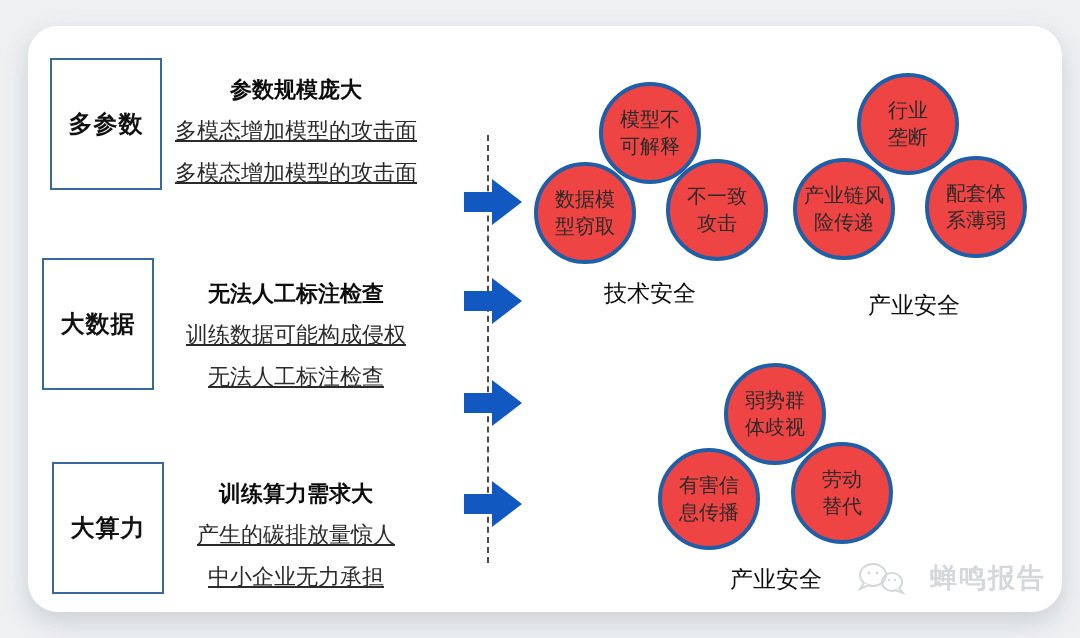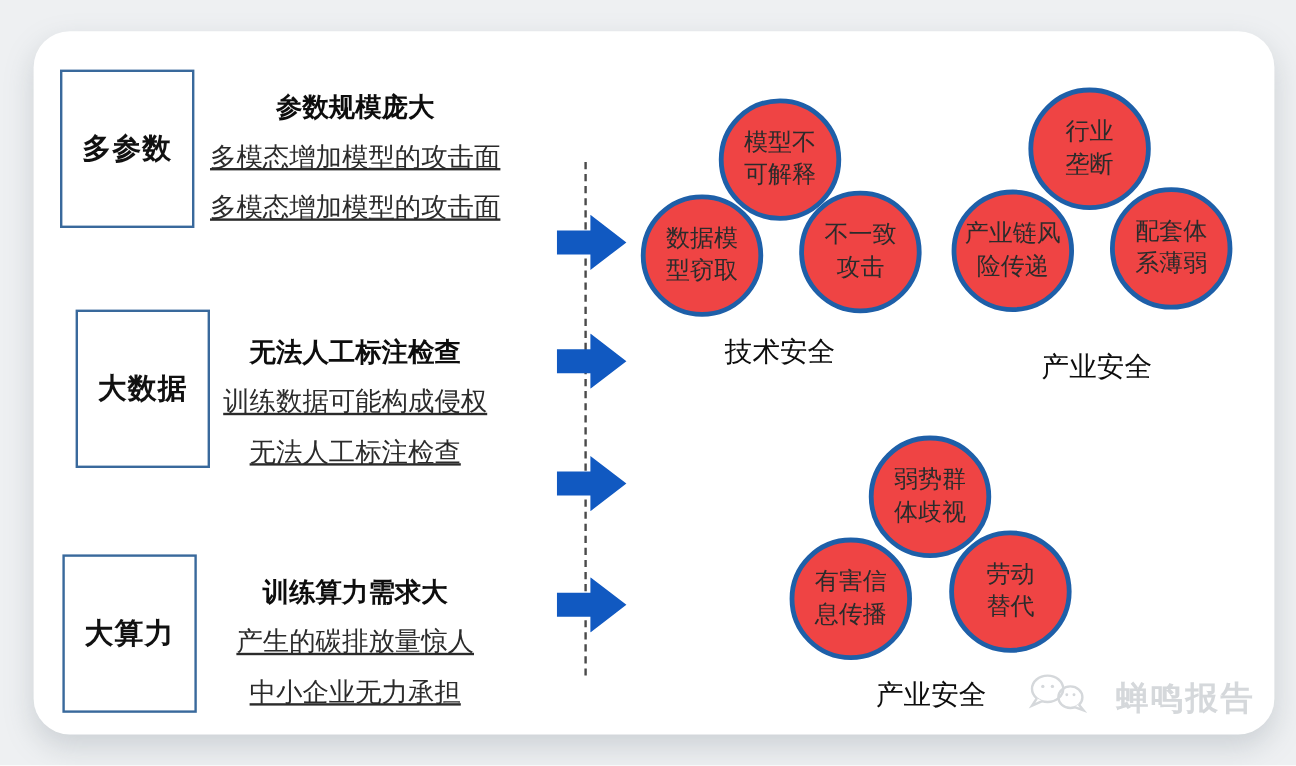--- a/index.html
+++ b/index.html
@@ -25,21 +25,21 @@
   .factor-box {
     position: absolute;
     width: 112px; height: 132px;
     background: #ffffff;
     border: 2px solid #39699c;
     display: flex; align-items: center; justify-content: center;
     font-size: 24px; font-weight: bold; color: #111111;
     letter-spacing: 1px;
   }
   .factor-box.b1 { left: 22px; top: 32px; }
-  .factor-box.b2 { left: 35px; top: 232px; }
+  .factor-box.b2 { left: 14px; top: 232px; }
   .factor-box.b3 { left: 24px; top: 436px; }
   
   .factor-text {
     position: absolute;
     left: 118px; width: 300px;
     text-align: center;
     color: #222222;
   }
   .factor-text.t1 { top: 44px; }
   .factor-text.t2 { top: 248px; }
@@ -101,21 +101,21 @@
     text-align: center;
     font-size: 23px; font-weight: normal; color: #0d0d0d;
   }
   .l-tech { left: 542px; top: 252px; }
   .l-ind  { left: 806px; top: 251px; margin-top: 13px; }
   .l-soc  { left: 668px; top: 538px; }
   
   .watermark {
     position: absolute;
     right: 16px; bottom: 12px;
-    display: flex; align-items: flex-end; gap: 22px;
+    display: flex; align-items: flex-start; gap: 22px;
     color: #d5d8db;
   }
   .watermark-text {
     font-size: 27px; font-weight: bold;
     letter-spacing: 2px;
   }
 </style>
 </head>
 <body>
 

